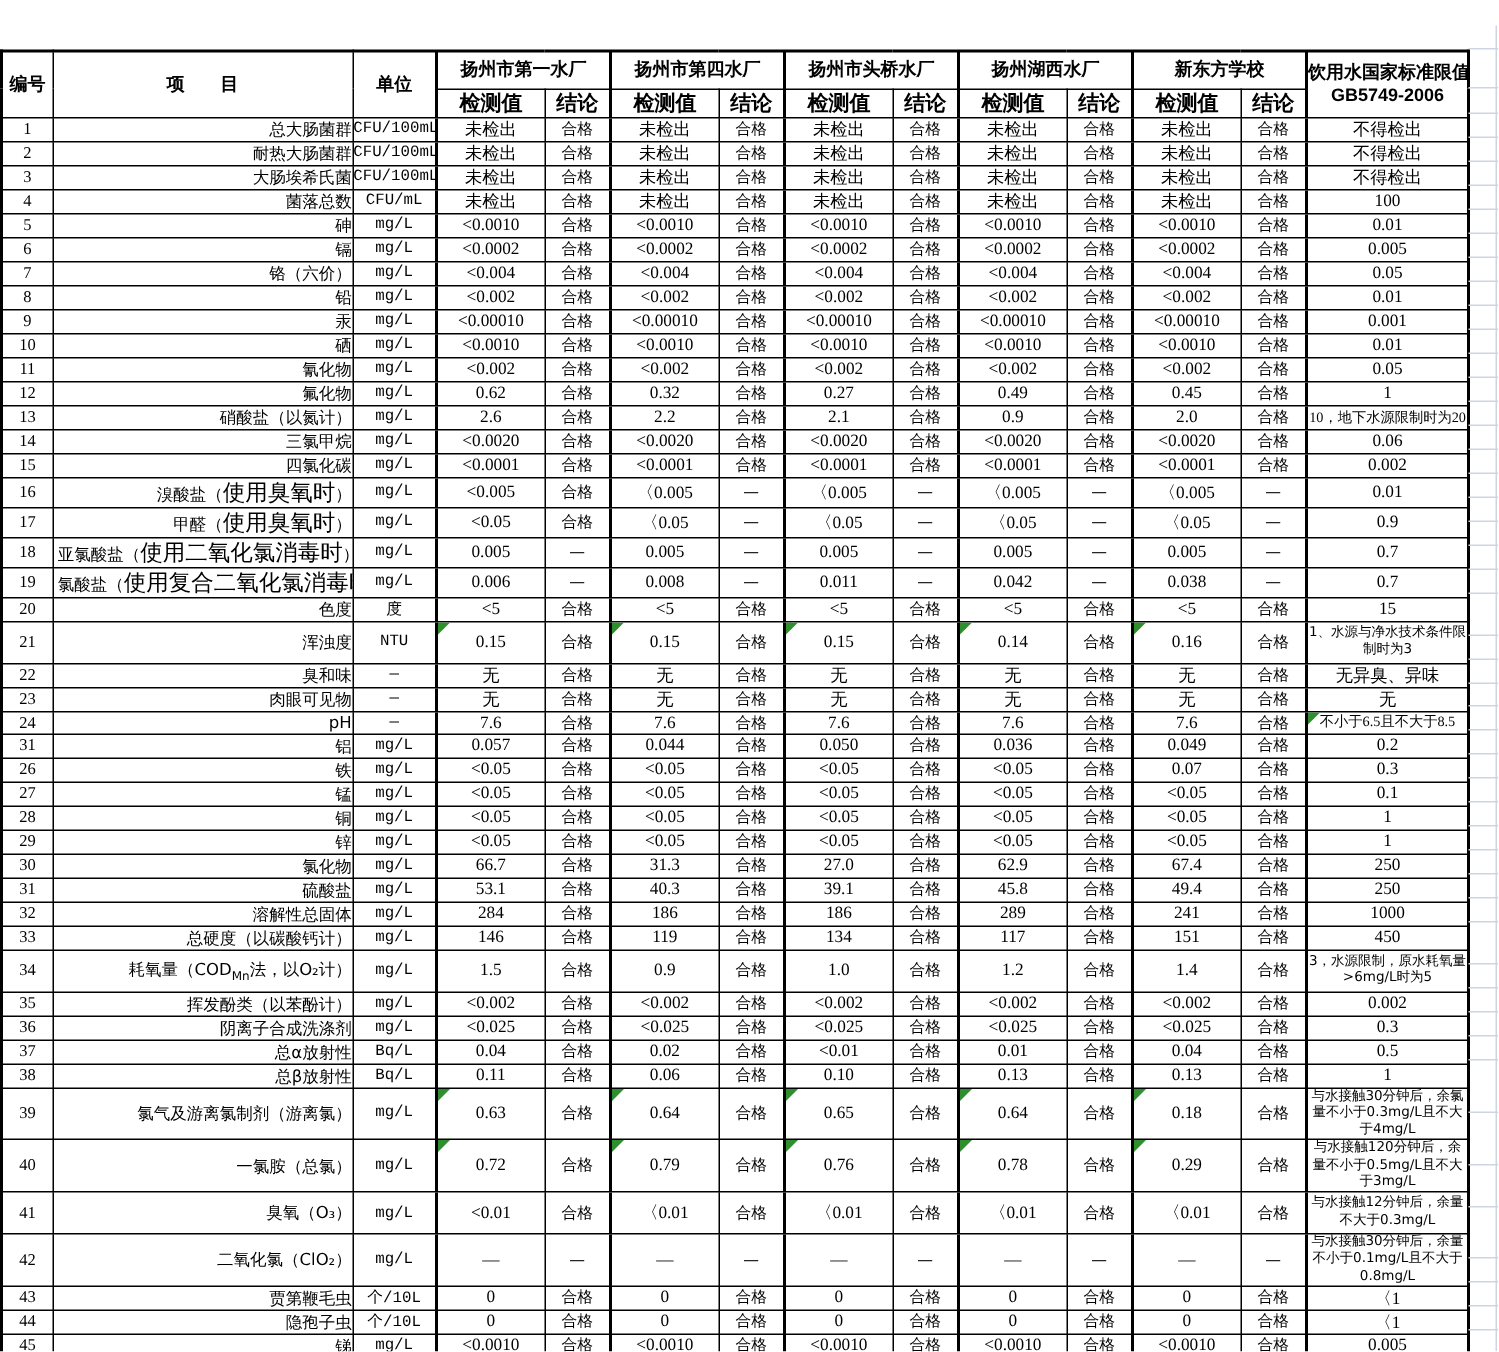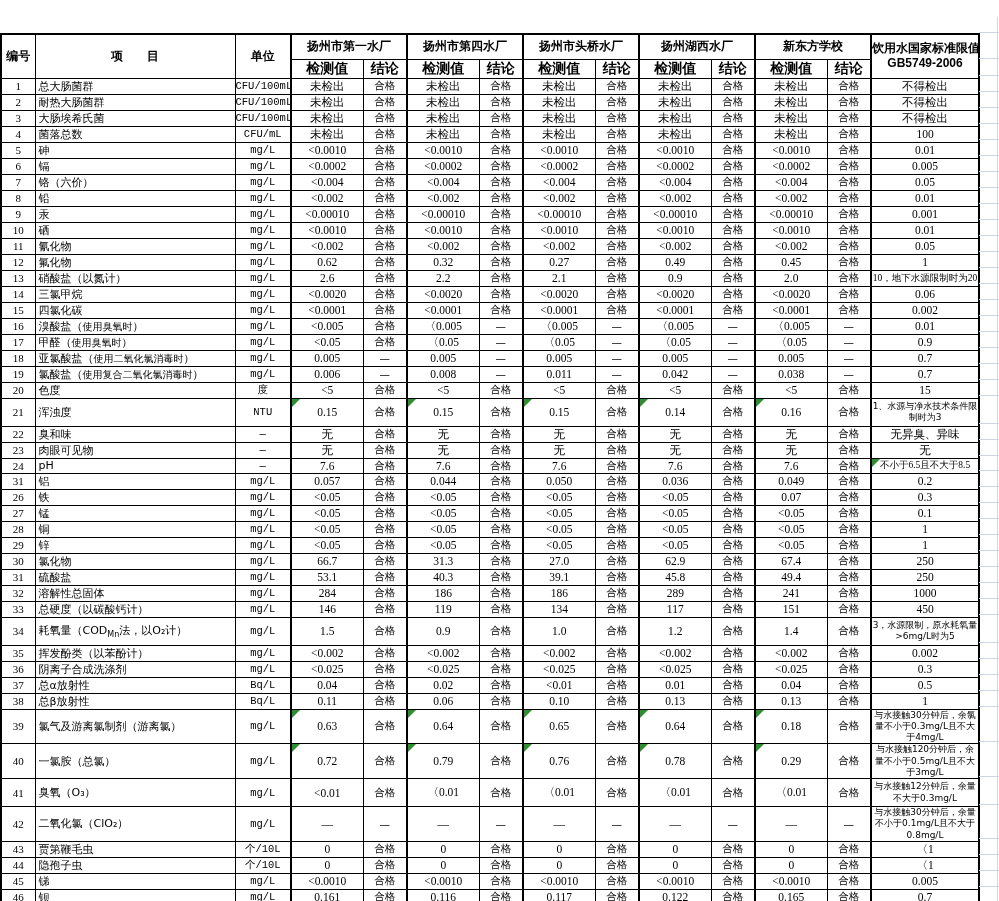--- a/index.html
+++ b/index.html
@@ -20,22 +20,22 @@
         vertical-align:middle;font-size:11px}
   thead th{font-weight:700}
   tr.hr1{height:25px}
   tr.hr1 th{font-size:12px}
   tr.hr2{height:17px}
   tr.hr2 th{font-size:14px}
   th.h-std{font-size:11px;line-height:1.25}
   .std-code{font-family:Liberation Sans, sans-serif;font-weight:700;font-size:12px}
   tr.h15{height:15px} tr.h28{height:28px} tr.h13{height:13px} tr.h12{height:12px}
   td.c-no{font-family:"Liberation Serif",serif}
-  td.c-item{text-align:left;padding-left:3px}
-  td.c-item .xs{font-size:10px}
+  td.c-item{text-align:right;padding-left:3px}
+  td.c-item .xs{font-size:15px}
   td.c-item sub{font-size:8px}
   td.c-unit{font-family:Liberation Mono, monospace;font-size:10.5px}
   td.c-val{font-family:"Liberation Serif",serif;font-size:11.5px;position:relative}
   td.c-res{font-size:10.5px}
   td.c-std{font-family:"Liberation Serif",serif;font-size:11.5px;position:relative}
   td.c-std.sm1{font-size:9.5px}
   td.c-std.xs2{font-size:9px;white-space:normal;line-height:1.25;font-family:"DejaVu Sans",sans-serif}
   .gs{border-left-width:2px}
   thead tr.hr1 th.gs, thead tr.hr2 th.gs{border-left-width:2px}
   .gridline-h{position:absolute;left:979px;width:20px;height:1px;background:var(--grid)}

